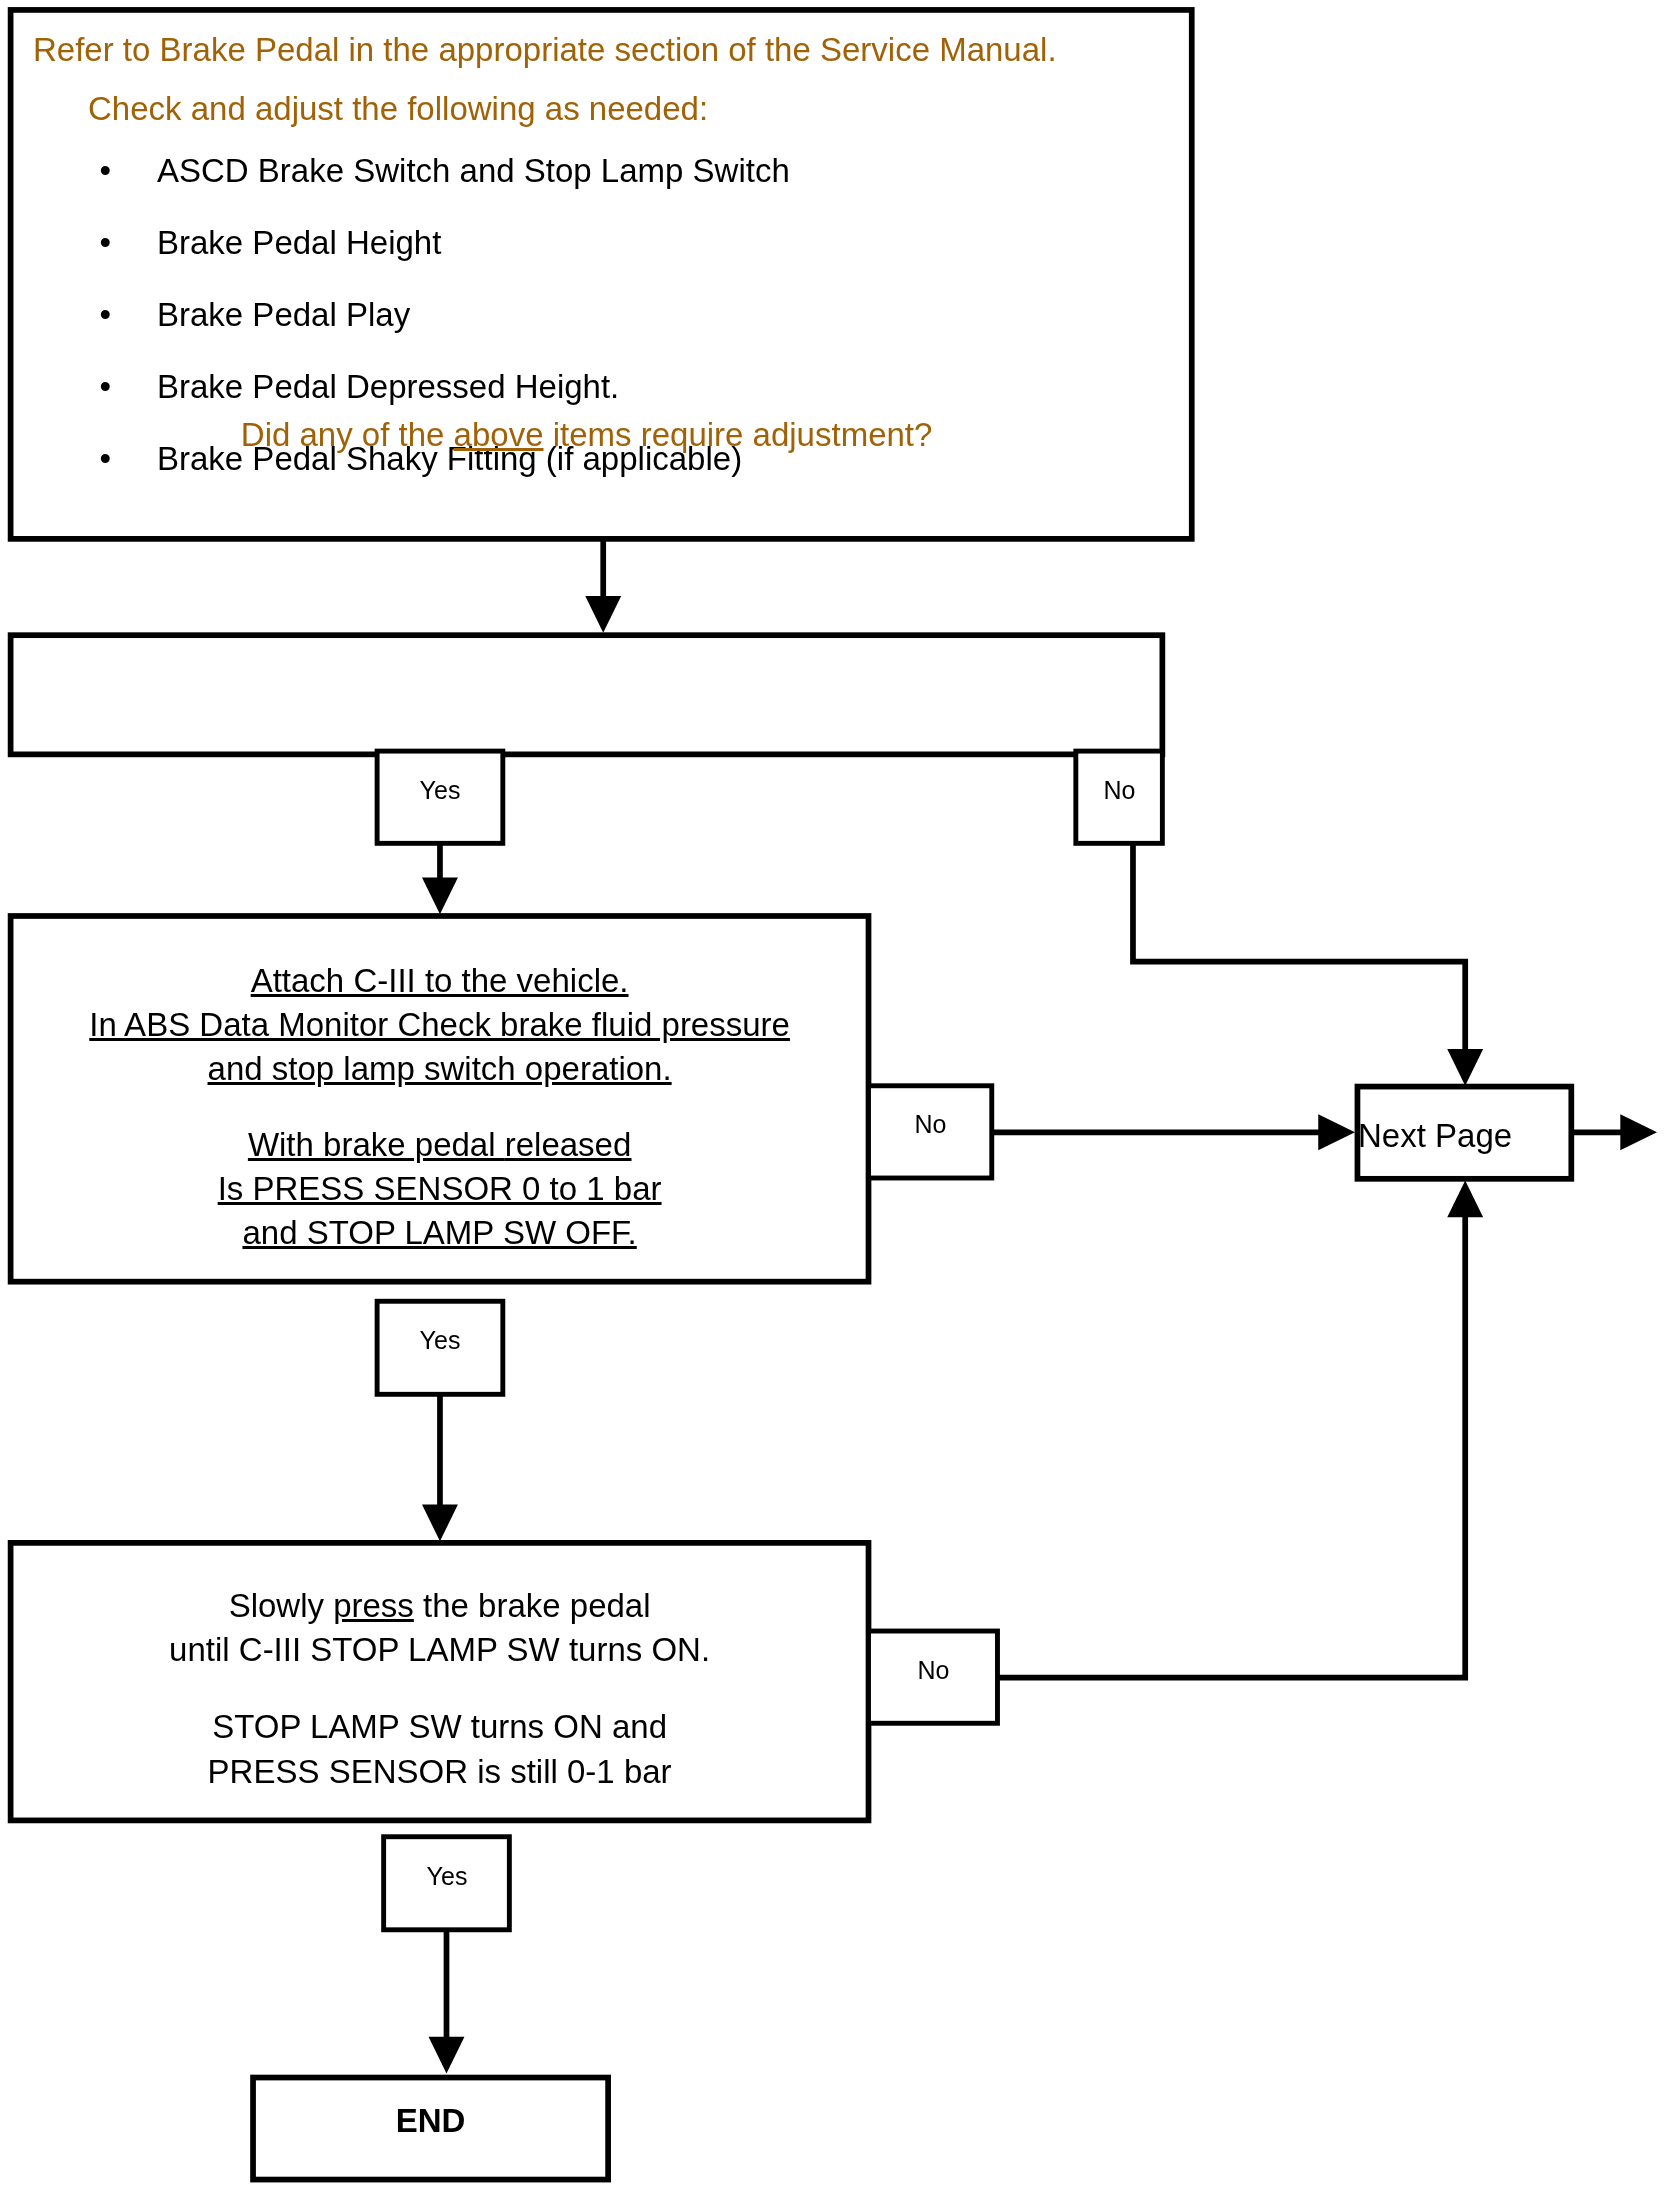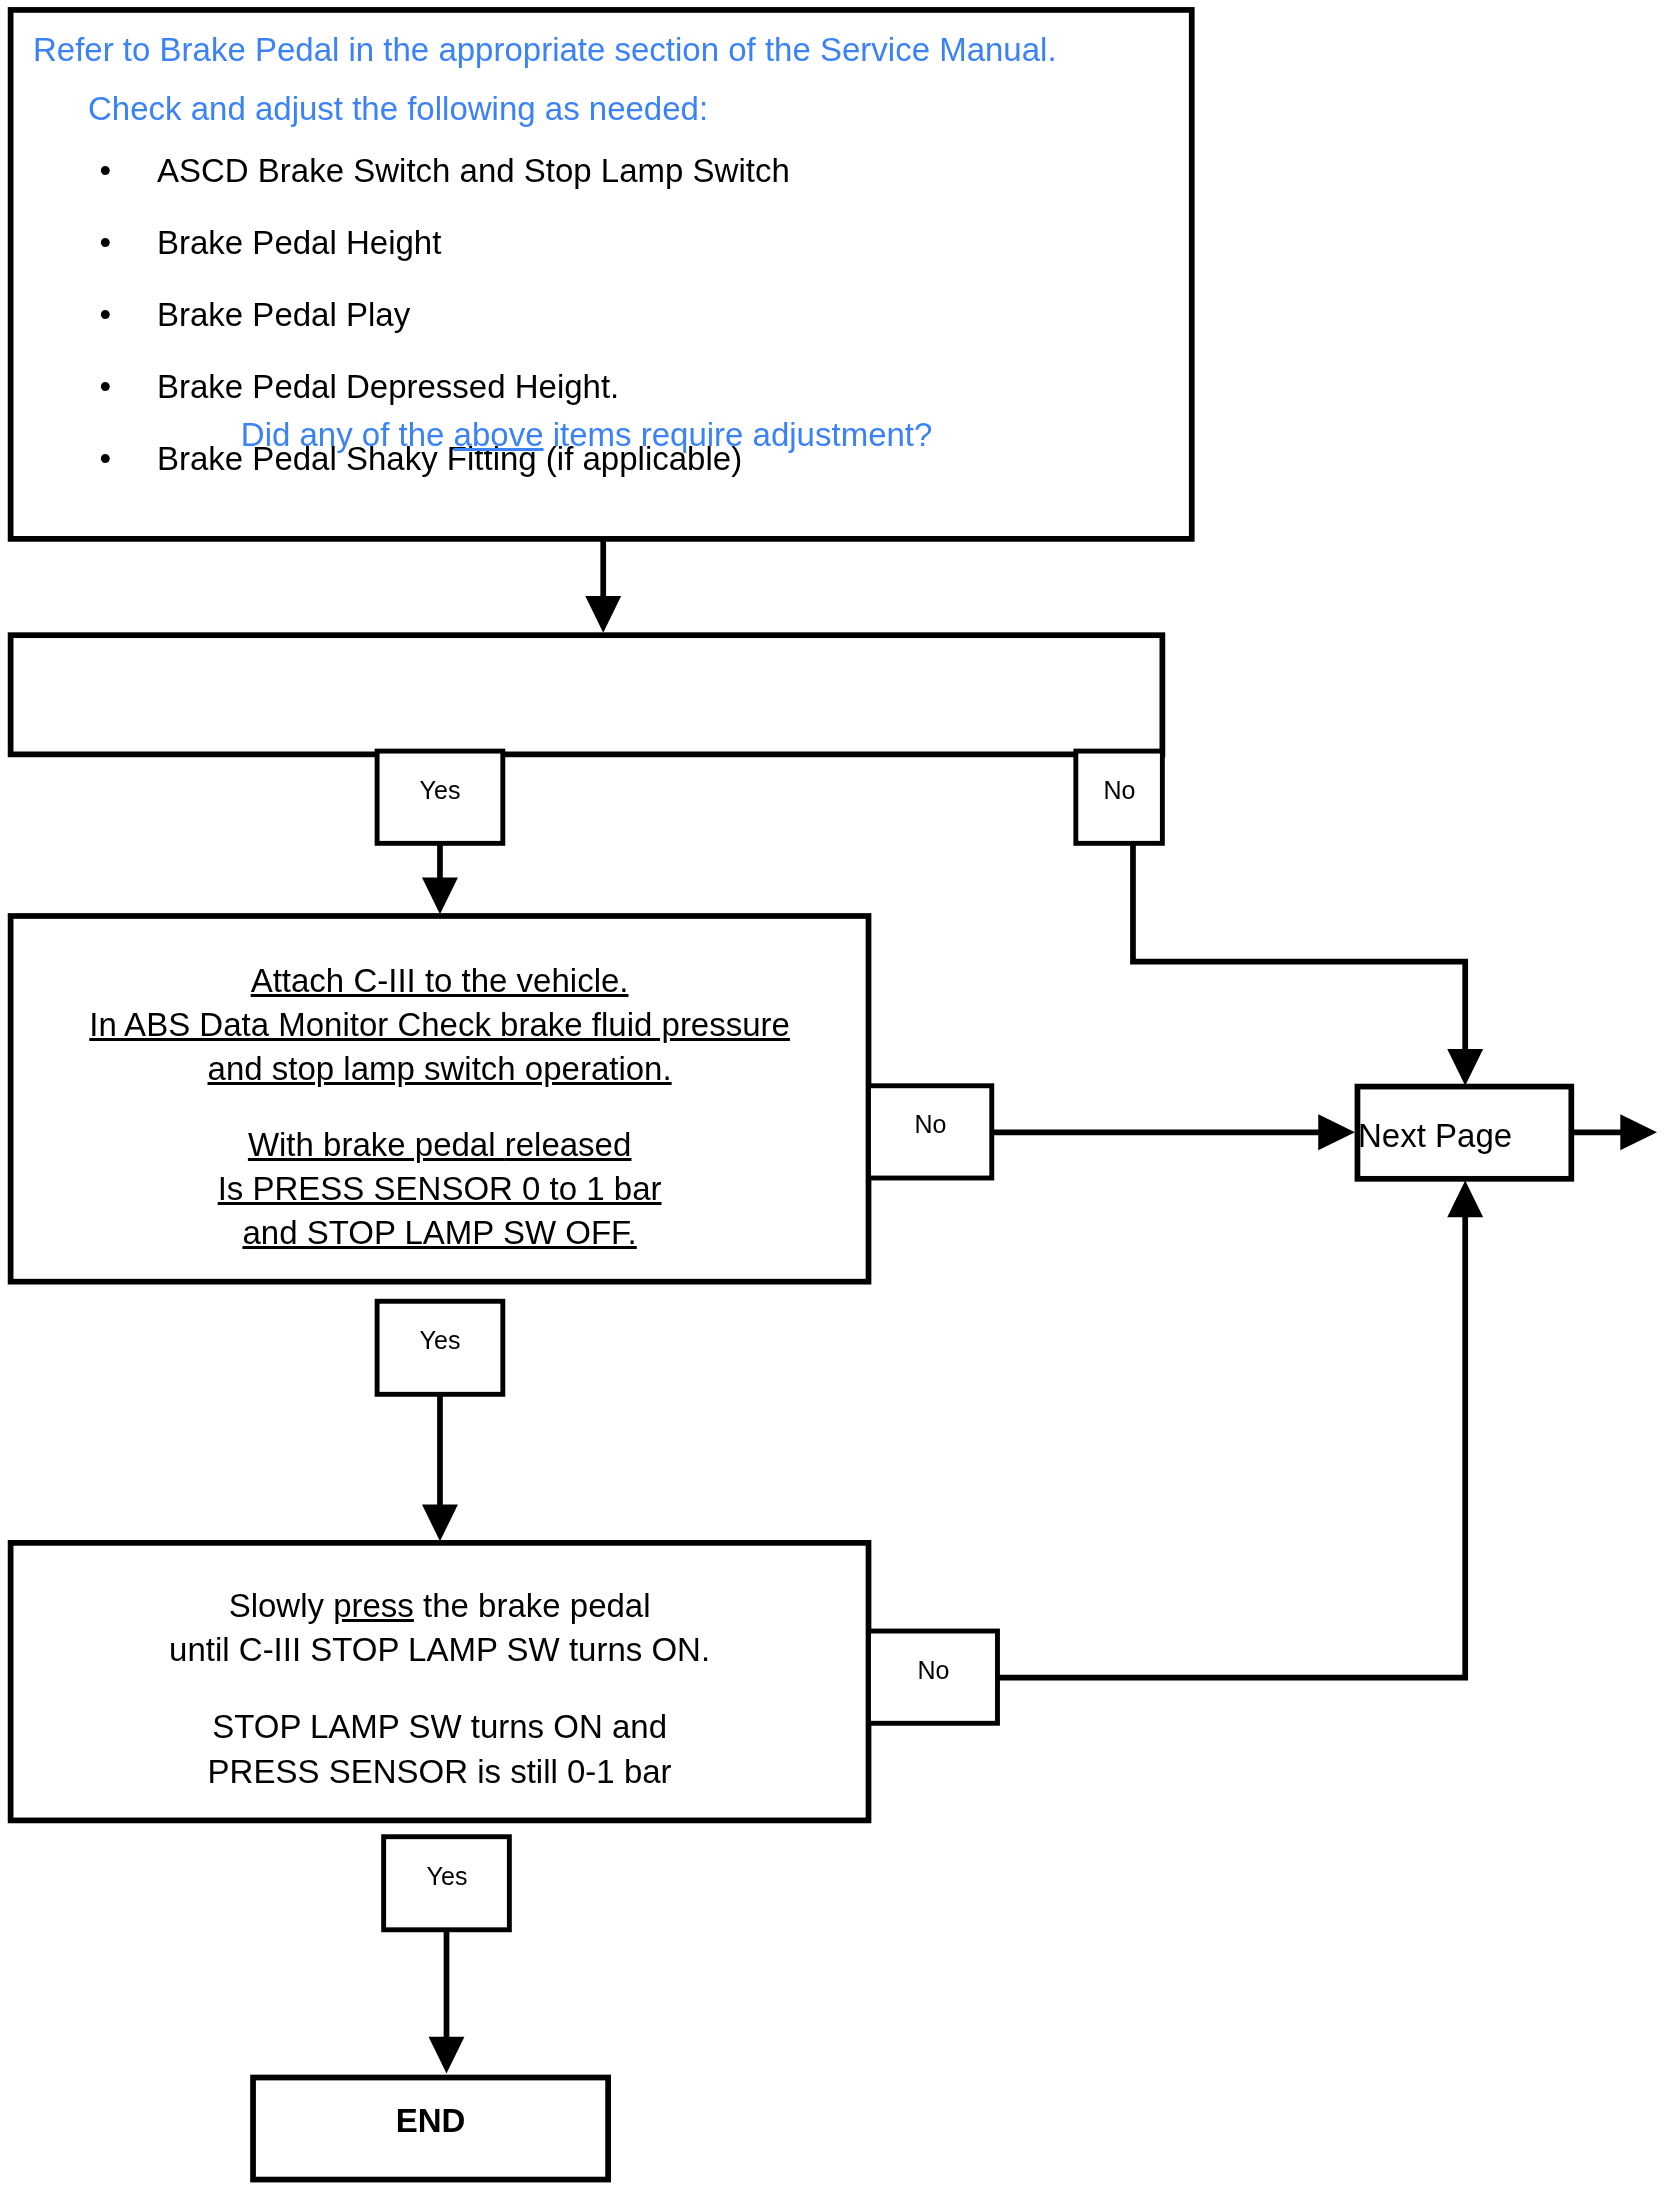--- a/index.html
+++ b/index.html
@@ -38,21 +38,21 @@
     stroke: #000000;
     stroke-width: 7;
     fill: none;
   }
   .arrow-head {
     fill: #000000;
   }
   
   .txt {
     position: absolute;
-    color: #3b82f6;
+    color: #a16207;
     font-family: "Liberation Sans", sans-serif;
     white-space: pre;
   }
   .box1-lead {
     left: 33px;
     top: 31px;
     font-size: 33px;
   }
   .box1-sub {
     left: 88px;

